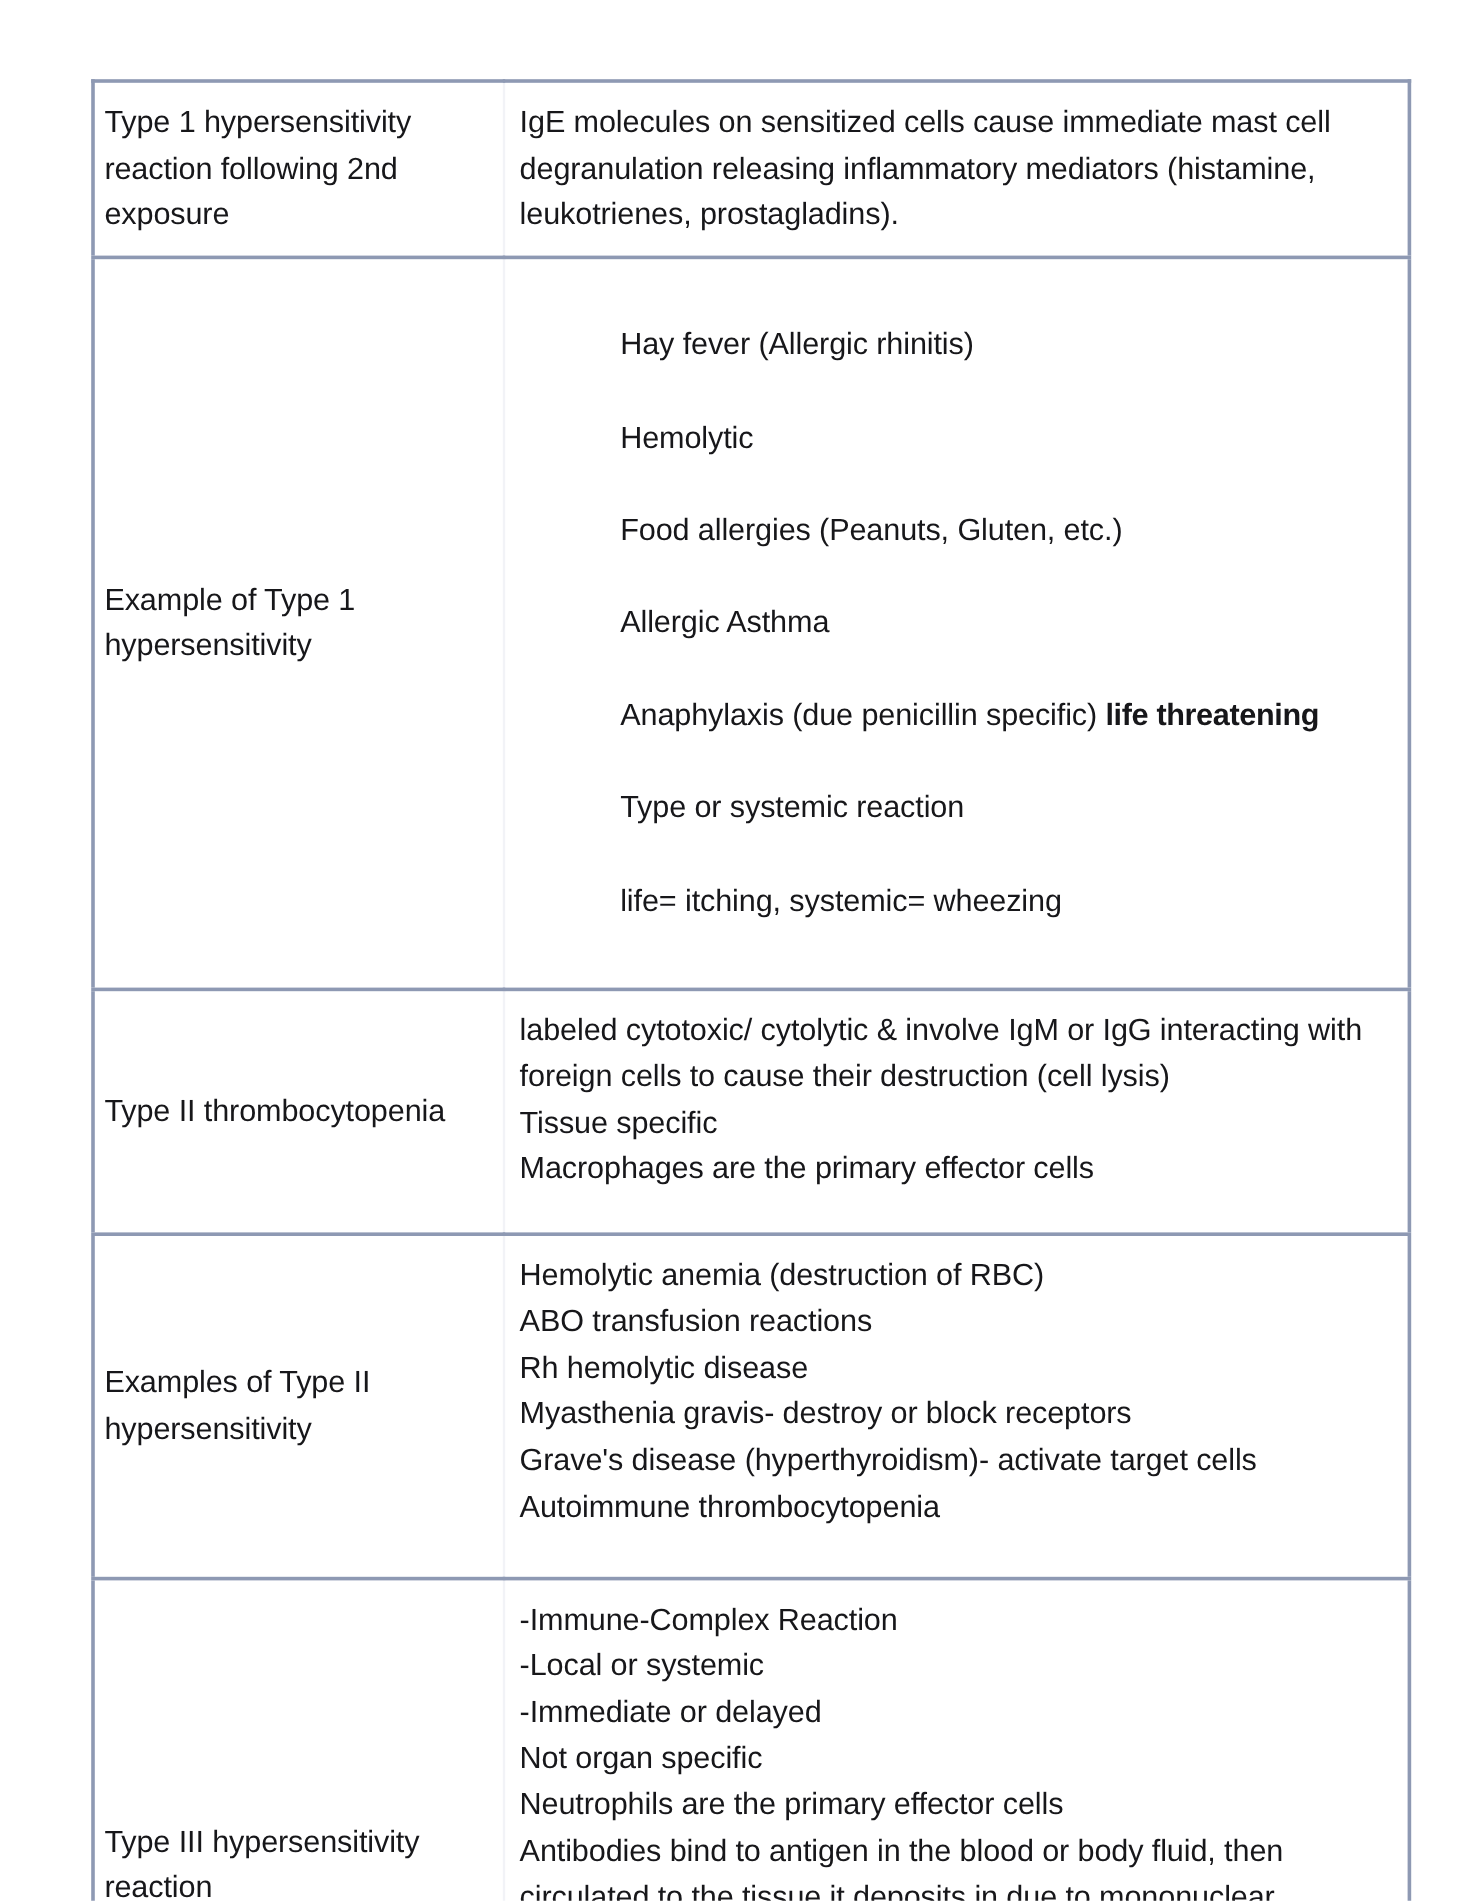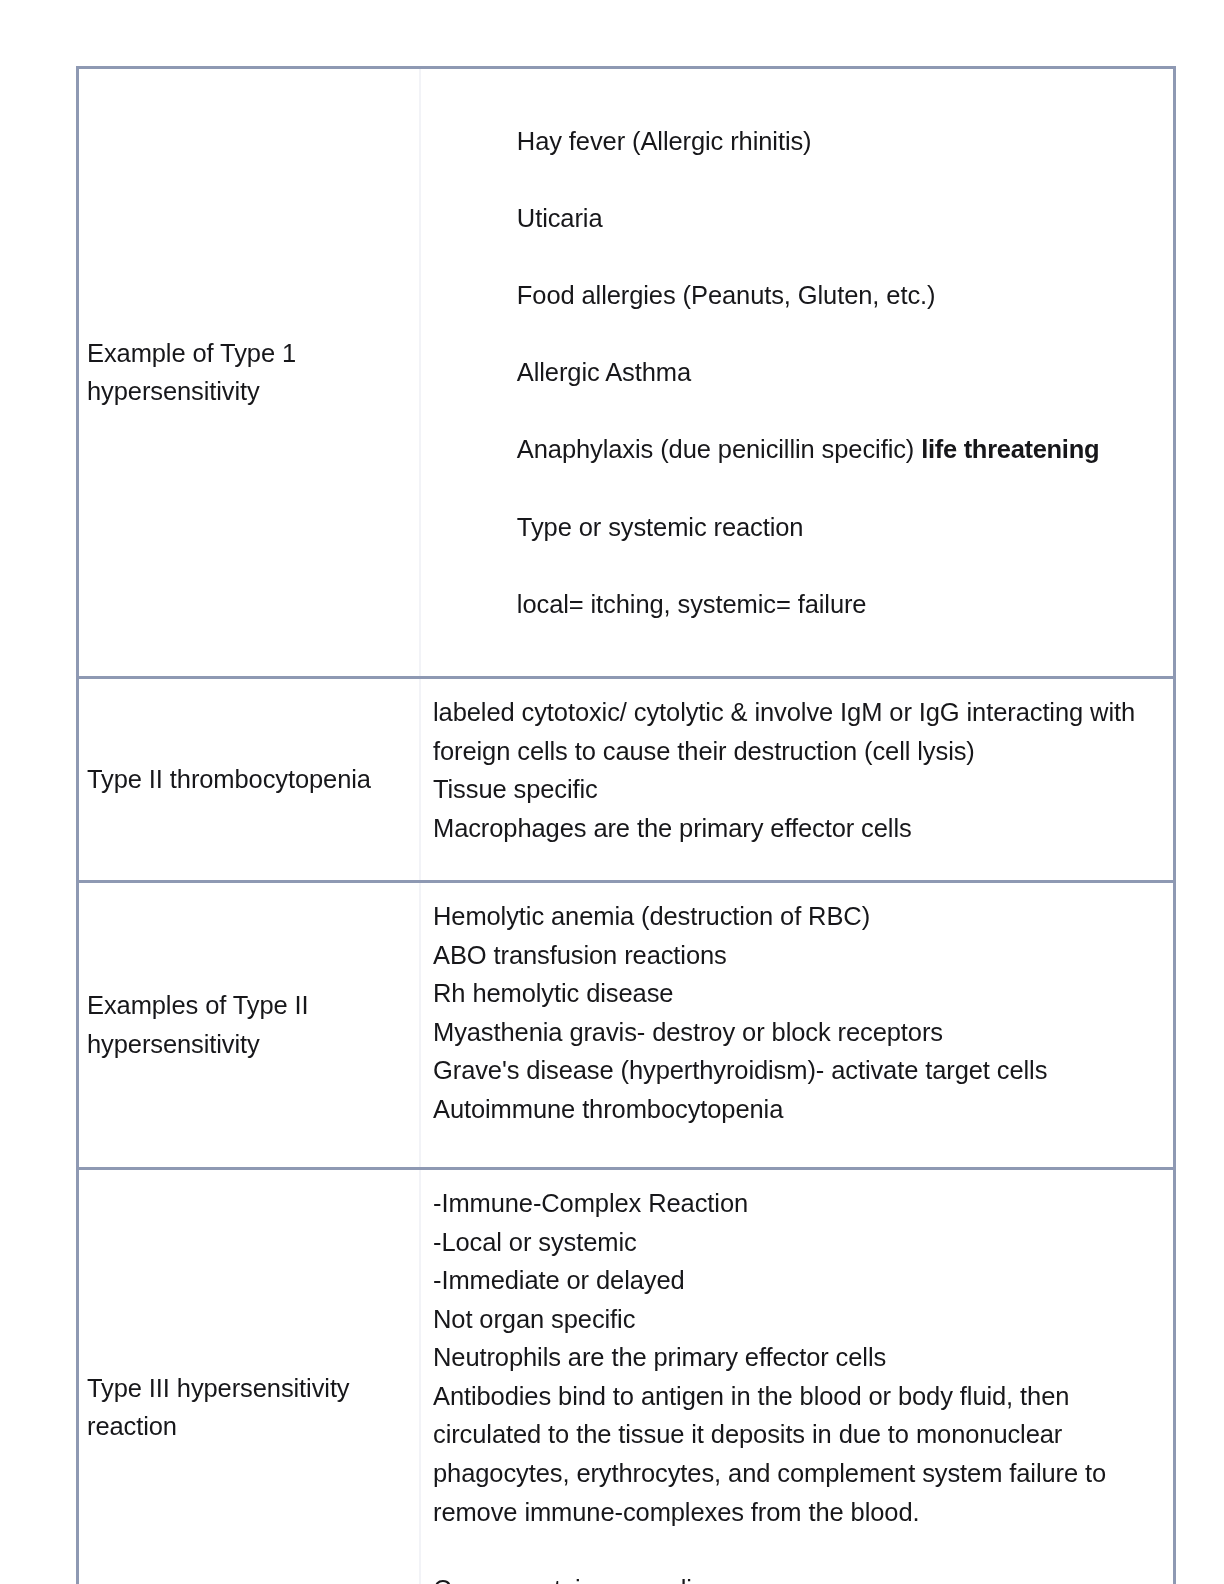--- a/index.html
+++ b/index.html
@@ -97,34 +97,42 @@
   tr[data-row="3"] { height: 287px; }
   tr[data-row="4"] { height: 478px; }
 </style>
 </head>
 <body>
 
 <div class="page">
   <table class="notes-table">
     <tbody>
 
+      <tr data-row="0">
+        <td class="term-cell">
+          <div class="term-text">Type 1 hypersensitivity reaction following 2nd exposure</div>
+        </td>
+        <td class="def-cell">
+          <div class="def-text">IgE molecules on sensitized cells cause immediate mast cell degranulation releasing inflammatory mediators (histamine, leukotrienes, prostagladins).</div>
+        </td>
+      </tr>
 
       <tr data-row="1">
         <td class="term-cell">
           <div class="term-text">Example of Type 1 hypersensitivity</div>
         </td>
         <td class="def-cell">
           <div class="def-text">
             <span>Hay fever (Allergic rhinitis)</span><br>
-            <span>Uticaria</span><br>
+            <span>Hemolytic</span><br>
             <span>Food allergies (Peanuts, Gluten, etc.)</span><br>
             <span>Allergic Asthma</span><br>
             <span>Anaphylaxis (due penicillin specific) </span><span class="emph">life threatening</span><br>
             <span>Type or systemic reaction</span><br>
-            <span>local= itching, systemic= failure</span>
+            <span>life= itching, systemic= wheezing</span>
           </div>
         </td>
       </tr>
 
       <tr data-row="2">
         <td class="term-cell">
           <div class="term-text">Type II thrombocytopenia</div>
         </td>
         <td class="def-cell">
           <div class="def-text">labeled cytotoxic/ cytolytic &amp; involve IgM or IgG interacting with foreign cells to cause their destruction (cell lysis)

